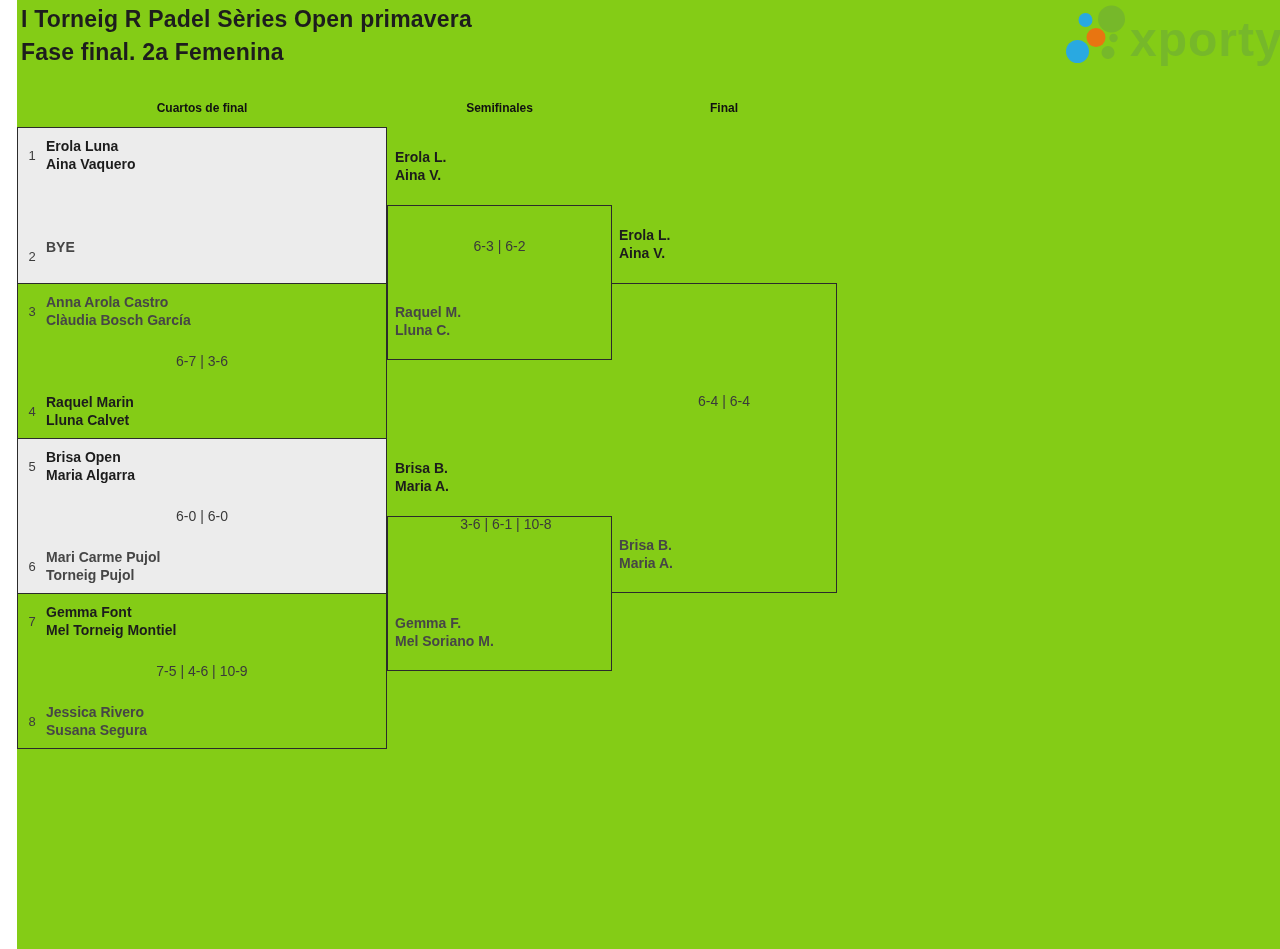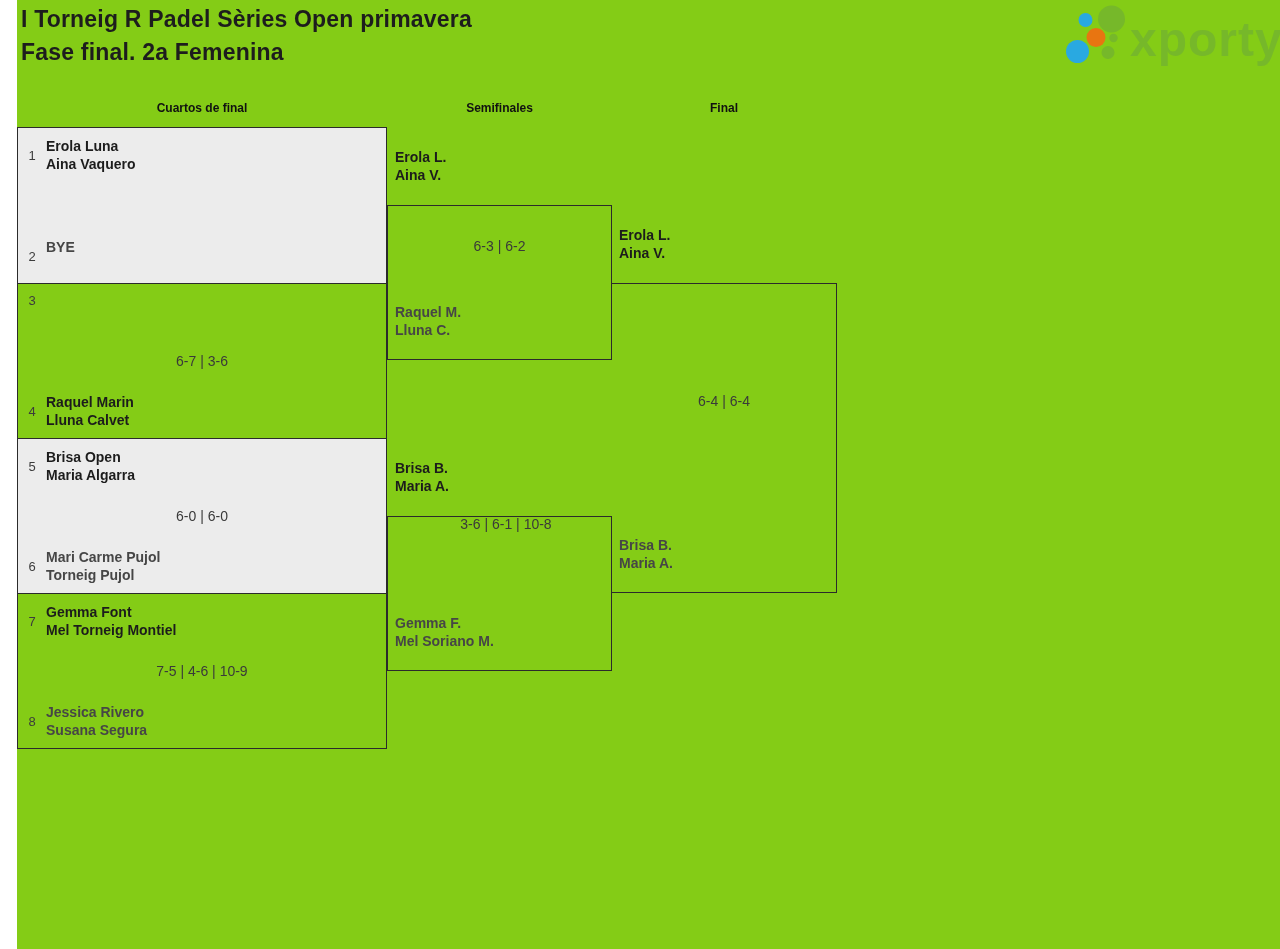--- a/index.html
+++ b/index.html
@@ -134,20 +134,24 @@
       <div class="names">
         <div class="pname">BYE</div>
         <div class="pname"></div>
       </div>
     </div>
   </div>
 
   <div class="match" style="top:283px;height:155px;">
     <div class="trow t-top">
       <span class="seed">3</span>
+      <div class="names">
+        <div class="pname">Anna Arola Castro</div>
+        <div class="pname">Clàudia Bosch García</div>
+      </div>
     </div>
     <div class="score-center">6-7 | 3-6</div>
     <div class="trow t-bottom">
       <span class="seed">4</span>
       <div class="names winner">
         <div class="pname">Raquel Marin</div>
         <div class="pname">Lluna Calvet</div>
       </div>
     </div>
   </div>

